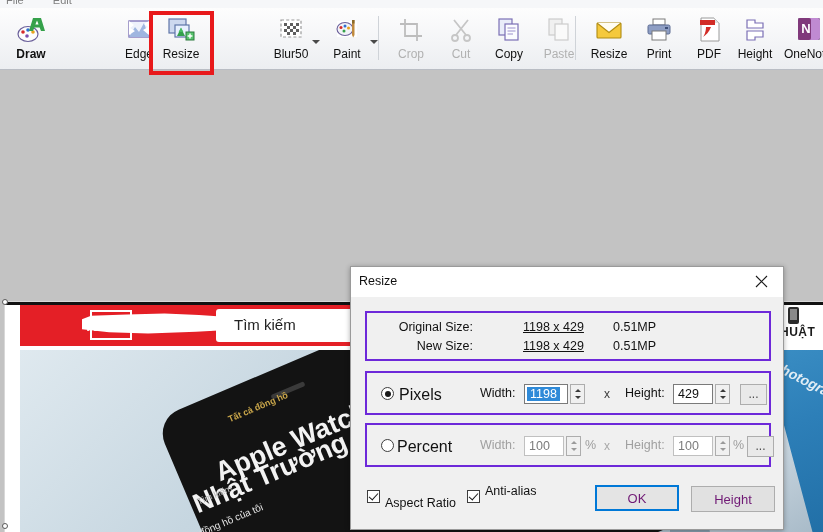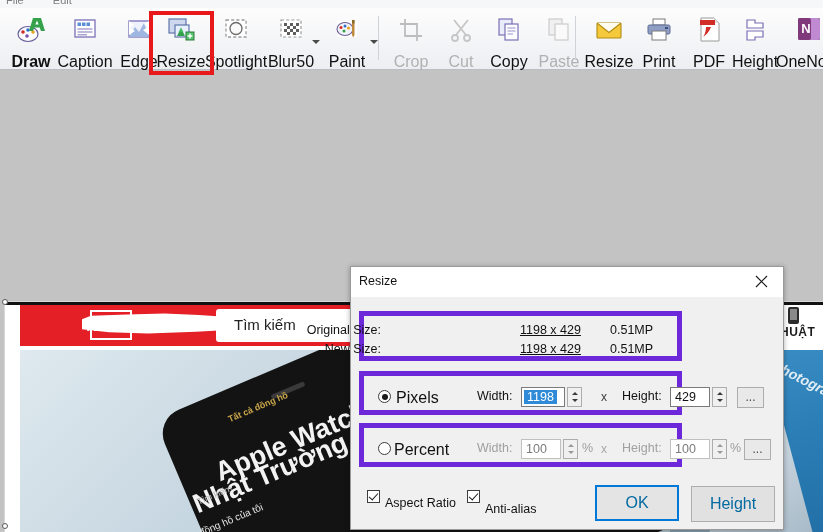--- a/index.html
+++ b/index.html
@@ -31,21 +31,21 @@
   }
   .tb-inner{position:relative;height:100%;}
 
   .tbtn{
     position:absolute;top:2px;width:58px;height:56px;
     display:flex;flex-direction:column;align-items:center;justify-content:flex-start;
     box-sizing:border-box;padding-top:5px;
   }
   .tbtn .ico{width:30px;height:30px;position:relative;}
   .tbtn .lbl{
-    font-size:16px;color:#111;margin-top:10px;line-height:13px;white-space:nowrap;
+    font-size:12px;color:#111;margin-top:3px;line-height:13px;white-space:nowrap;
   }
   .tbtn.bold .lbl{font-weight:bold;}
   .tbtn.disabled .lbl{color:#b1b1b1;}
 
   .tb-sep{
     position:absolute;top:8px;width:1px;height:44px;background:#cfd3d8;
   }
   .tb-caret{
     position:absolute;top:30px;width:9px;height:9px;
   }
@@ -198,21 +198,21 @@
   .dlg-title .t{
     position:absolute;left:8px;top:7px;font-size:12.5px;color:#101010;
   }
   .dlg-close{
     position:absolute;right:0;top:0;width:44px;height:29px;
     display:flex;align-items:center;justify-content:center;
   }
   .dlg-close svg{display:block;}
 
   .grp{
-    position:absolute;left:8px;width:323px;border:5px solid #6d28d9;
+    position:absolute;left:14px;width:406px;border:2px solid #6d28d9;
     box-sizing:border-box;background:#f0f0f0;
   }
   #grp-size{top:44px;height:50px;}
   #grp-pixels{top:104px;height:44px;}
   #grp-percent{top:156px;height:44px;}
 
   .sz-row{position:absolute;height:18px;left:0;right:0;font-size:12.5px;}
   .sz-row .lab{position:absolute;right:296px;text-align:right;white-space:nowrap;}
   .sz-row .dim{position:absolute;left:156px;white-space:nowrap;text-decoration:underline;}
   .sz-row .mp{position:absolute;left:246px;white-space:nowrap;}
@@ -268,22 +268,22 @@
     position:absolute;width:13px;height:13px;border:1px solid #3d3d3d;
     background:#fff;box-sizing:border-box;
   }
   .cbx.on::after{
     content:"";position:absolute;left:3px;top:0px;width:4px;height:8px;
     border:solid #1a1a1a;border-width:0 1.6px 1.6px 0;transform:rotate(42deg);
   }
   .cbl{position:absolute;font-size:12.5px;white-space:nowrap;margin-top:7px;}
 
   .btn{
-    position:absolute;height:36px;background:#e1e1e1;border:1px solid #adadad;
-    box-sizing:border-box;font-size:16px;color:#0369a1;
+    position:absolute;height:26px;background:#e1e1e1;border:1px solid #adadad;
+    box-sizing:border-box;font-size:13px;color:#701a75;
     display:flex;align-items:center;justify-content:center;
   }
   .btn.default{border:2px solid #0078d7;background:#e4e4e4;}
 </style>
 </head>
 <body>
 
 <div id="app">
 
   <div class="menubar-strip">
@@ -304,34 +304,20 @@
             <circle cx="12" cy="15" r="1.8" fill="#2f6fd0"></circle>
             <circle cx="17" cy="17" r="1.8" fill="#e8a21c"></circle>
             <circle cx="11" cy="21" r="1.8" fill="#7a4fb0"></circle>
             <path d="M17 3 L25 3 L29 16 L25 16 L23.6 12.4 L18.4 12.4 L17 16 L13 16 Z" fill="#35a14a"></path>
             <path d="M19.4 9.6 L21 5.6 L22.6 9.6 Z" fill="#ffffff"></path>
           </svg>
         </div>
         <div class="lbl">Draw</div>
       </div>
 
-      <div class="tbtn" style="left:56px">
-        <div class="ico">
-          <svg width="30" height="30" viewBox="0 0 30 30">
-            <rect x="5" y="5" width="20" height="17" fill="#fff" stroke="#7b6fb5" stroke-width="1.3"></rect>
-            <rect x="7.5" y="7.5" width="3.5" height="3.5" fill="#5b8fd6"></rect>
-            <rect x="12" y="7.5" width="3.5" height="3.5" fill="#5b8fd6"></rect>
-            <rect x="16.5" y="7.5" width="3.5" height="3.5" fill="#5b8fd6"></rect>
-            <line x1="7.5" y1="14" x2="22.5" y2="14" stroke="#8a80c0" stroke-width="1.1"></line>
-            <line x1="7.5" y1="17" x2="22.5" y2="17" stroke="#8a80c0" stroke-width="1.1"></line>
-            <line x1="7.5" y1="19.8" x2="17" y2="19.8" stroke="#8a80c0" stroke-width="1.1"></line>
-          </svg>
-        </div>
-        <div class="lbl">Caption</div>
-      </div>
 
       <div class="tbtn" style="left:110px">
         <div class="ico">
           <svg width="30" height="30" viewBox="0 0 30 30">
             <rect x="5" y="6" width="20" height="16" fill="#eef1fb" stroke="#7b6fb5" stroke-width="1.3"></rect>
             <path d="M5 22 L11 12 L15 17 L20 8 L25 22 Z" fill="#9fb6e0"></path>
             <path d="M5 6 L10 10 L6 13 L11 16 L5 20 Z" fill="#ffffff"></path>
             <path d="M25 6 L20 9 L24 12 L19 15 L25 20 Z" fill="#ffffff"></path>
           </svg>
         </div>
@@ -345,29 +331,20 @@
             <rect x="9" y="10" width="14" height="12" fill="#e8f0ff" stroke="#5f76a8" stroke-width="1.2"></rect>
             <path d="M11 21 L15 13 L19 21 Z" fill="#33a04c"></path>
             <path d="M12.6 17 L15 12.4 L17.4 17 Z" fill="#49bd63"></path>
             <rect x="20" y="17" width="8" height="8" fill="#57c46d" stroke="#2c7a3e" stroke-width="1"></rect>
             <path d="M24 18.6 L24 23.4 M21.6 21 L26.4 21" stroke="#fff" stroke-width="1.4"></path>
           </svg>
         </div>
         <div class="lbl">Resize</div>
       </div>
 
-      <div class="tbtn" style="left:207px">
-        <div class="ico">
-          <svg width="30" height="30" viewBox="0 0 30 30">
-            <rect x="5" y="5" width="20" height="17" fill="#ffffff" stroke="#9a9a9a" stroke-width="1.3" stroke-dasharray="3,2.2"></rect>
-            <circle cx="15" cy="13.5" r="6" fill="#fafafa" stroke="#6a6a6a" stroke-width="1.3"></circle>
-          </svg>
-        </div>
-        <div class="lbl">Spotlight</div>
-      </div>
 
       <div class="tbtn" style="left:262px">
         <div class="ico">
           <svg width="30" height="30" viewBox="0 0 30 30">
             <rect x="5" y="5" width="20" height="17" fill="#ffffff" stroke="#9a9a9a" stroke-width="1.2" stroke-dasharray="3,2.2"></rect>
             <g fill="#5e5e5e">
               <rect x="8" y="8" width="3" height="3"></rect>
                 <rect x="14" y="8" width="3" height="3"></rect>
                 <rect x="20" y="8" width="3" height="3"></rect>
               <rect x="11" y="11" width="3" height="3"></rect>
@@ -624,20 +601,20 @@
             <i class="dn"></i>
         </div>
         <div class="pct" style="left:366px;top:13px">%</div>
         <div class="ellbtn" style="left:380px;top:11px">...</div>
       </div>
 
       <div class="cbx on" style="left:16px;top:223px"></div>
       <div class="cbl" style="left:34px;top:222px">Aspect Ratio</div>
 
       <div class="cbx on" style="left:116px;top:223px"></div>
-      <div class="cbl" style="left:134px;top:228px">Anti-alias</div>
+      <div class="cbl" style="left:134px;top:210px">Anti-alias</div>
 
       <div class="btn default" style="left:244px;top:218px;width:84px">OK</div>
       <div class="btn" style="left:340px;top:219px;width:84px">Height</div>
 
     </div>
   </div>
 </div>
 
 </body></html>

